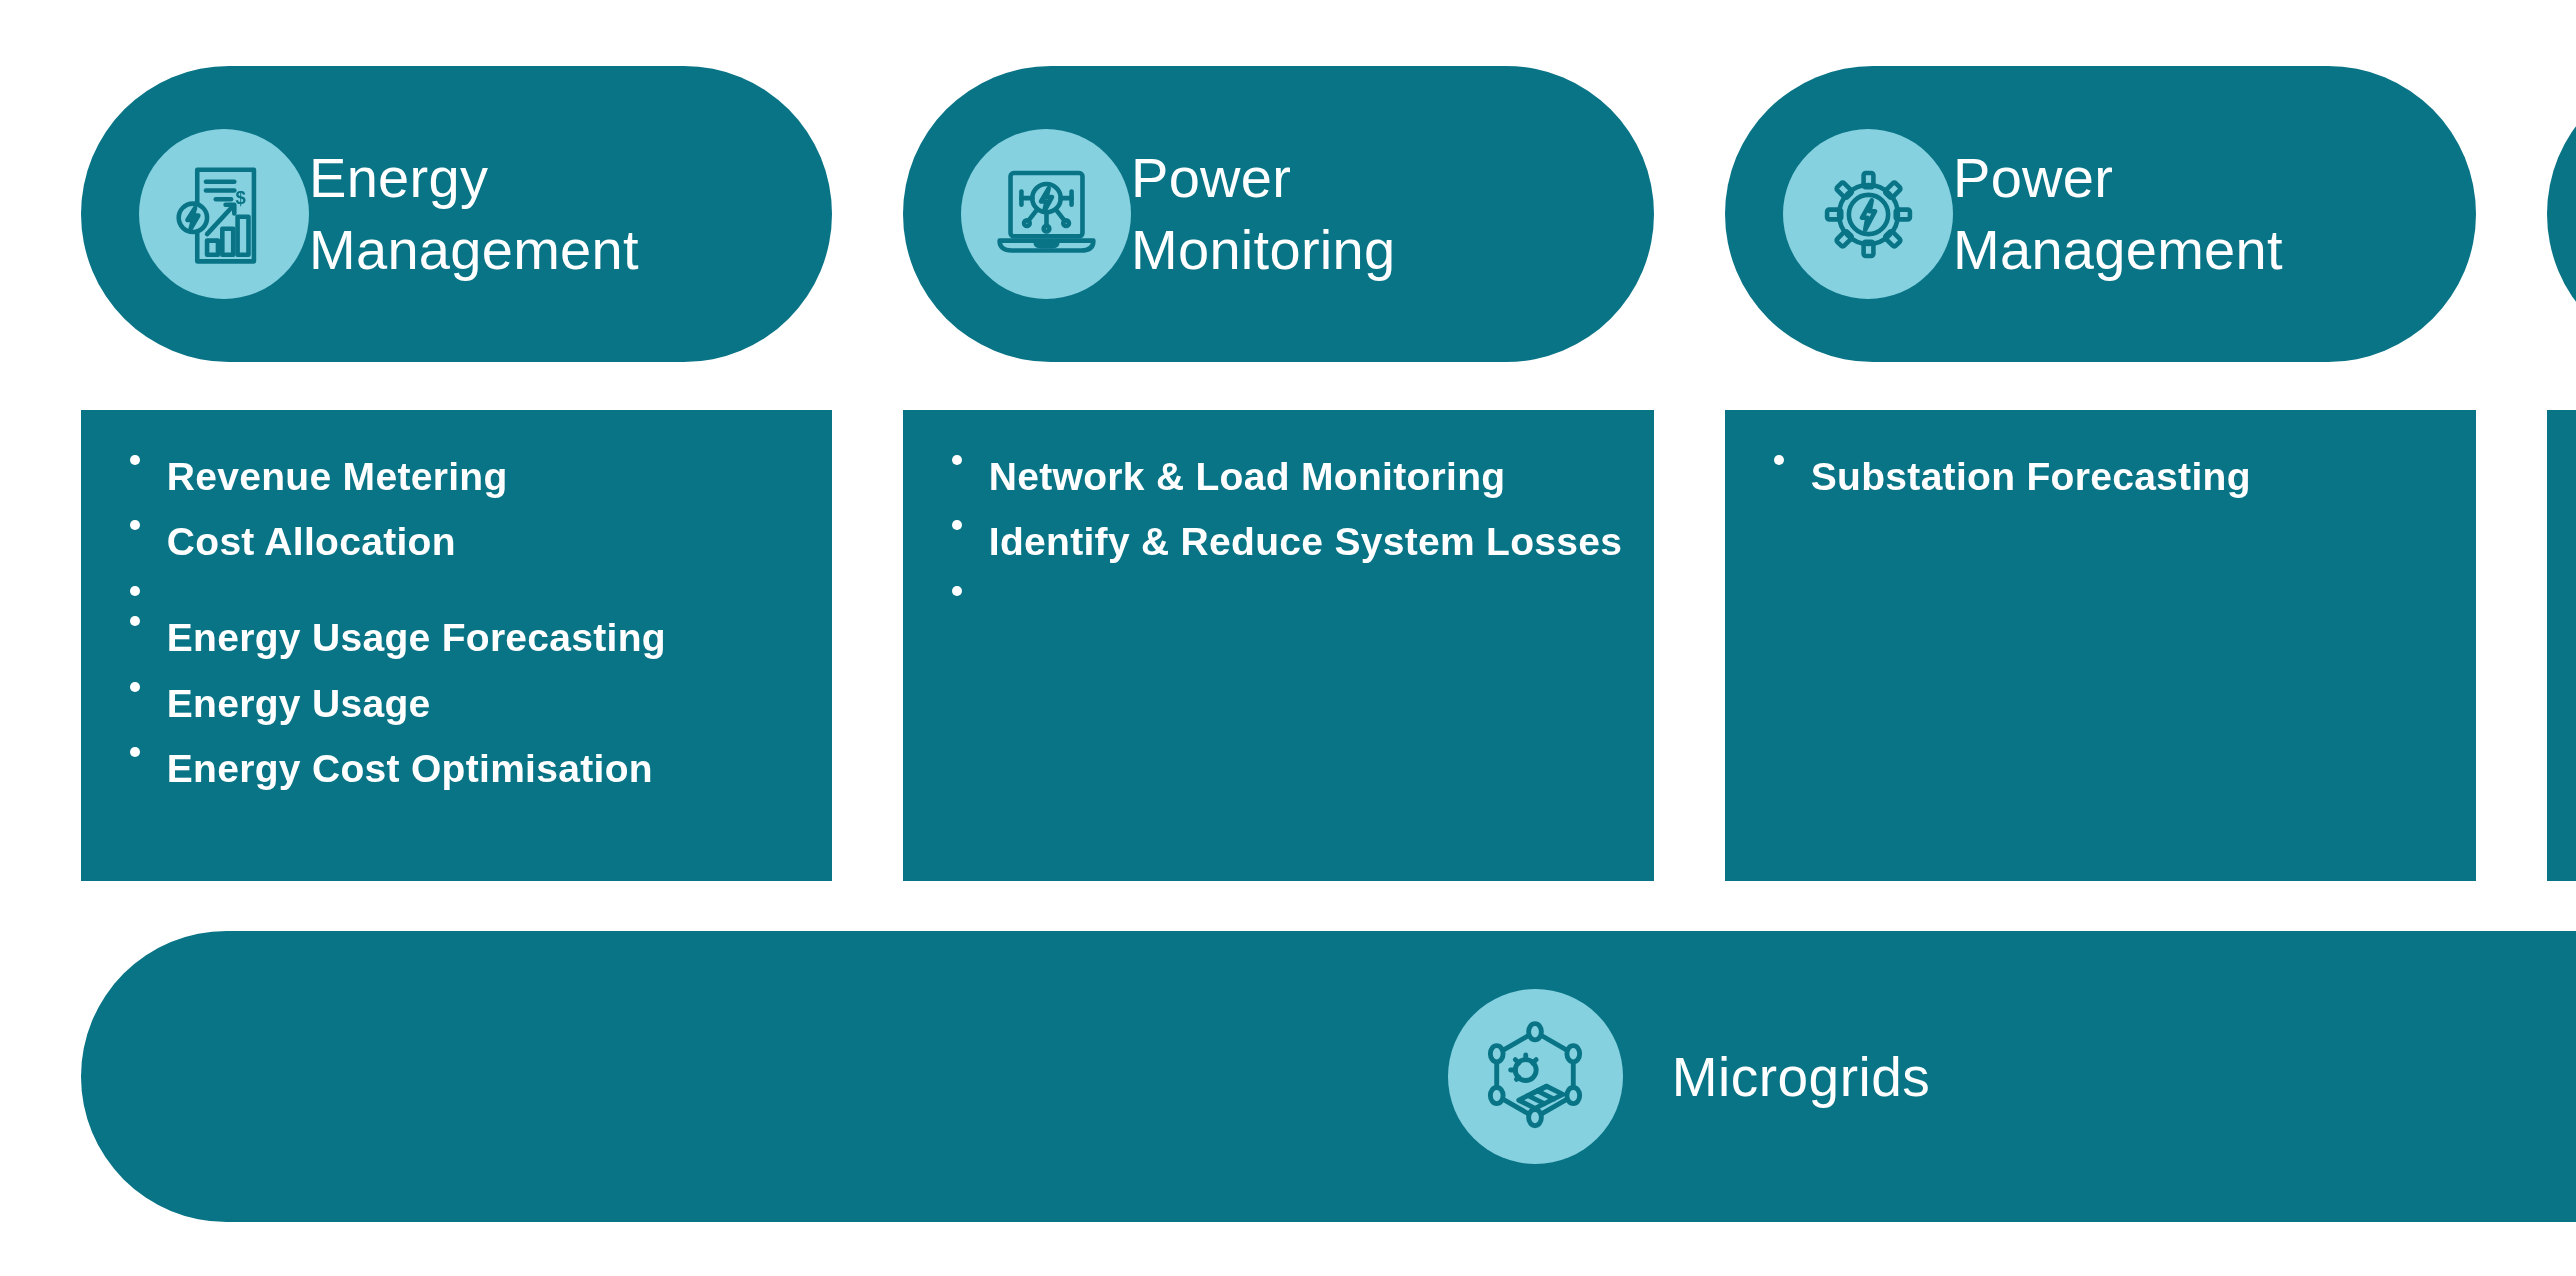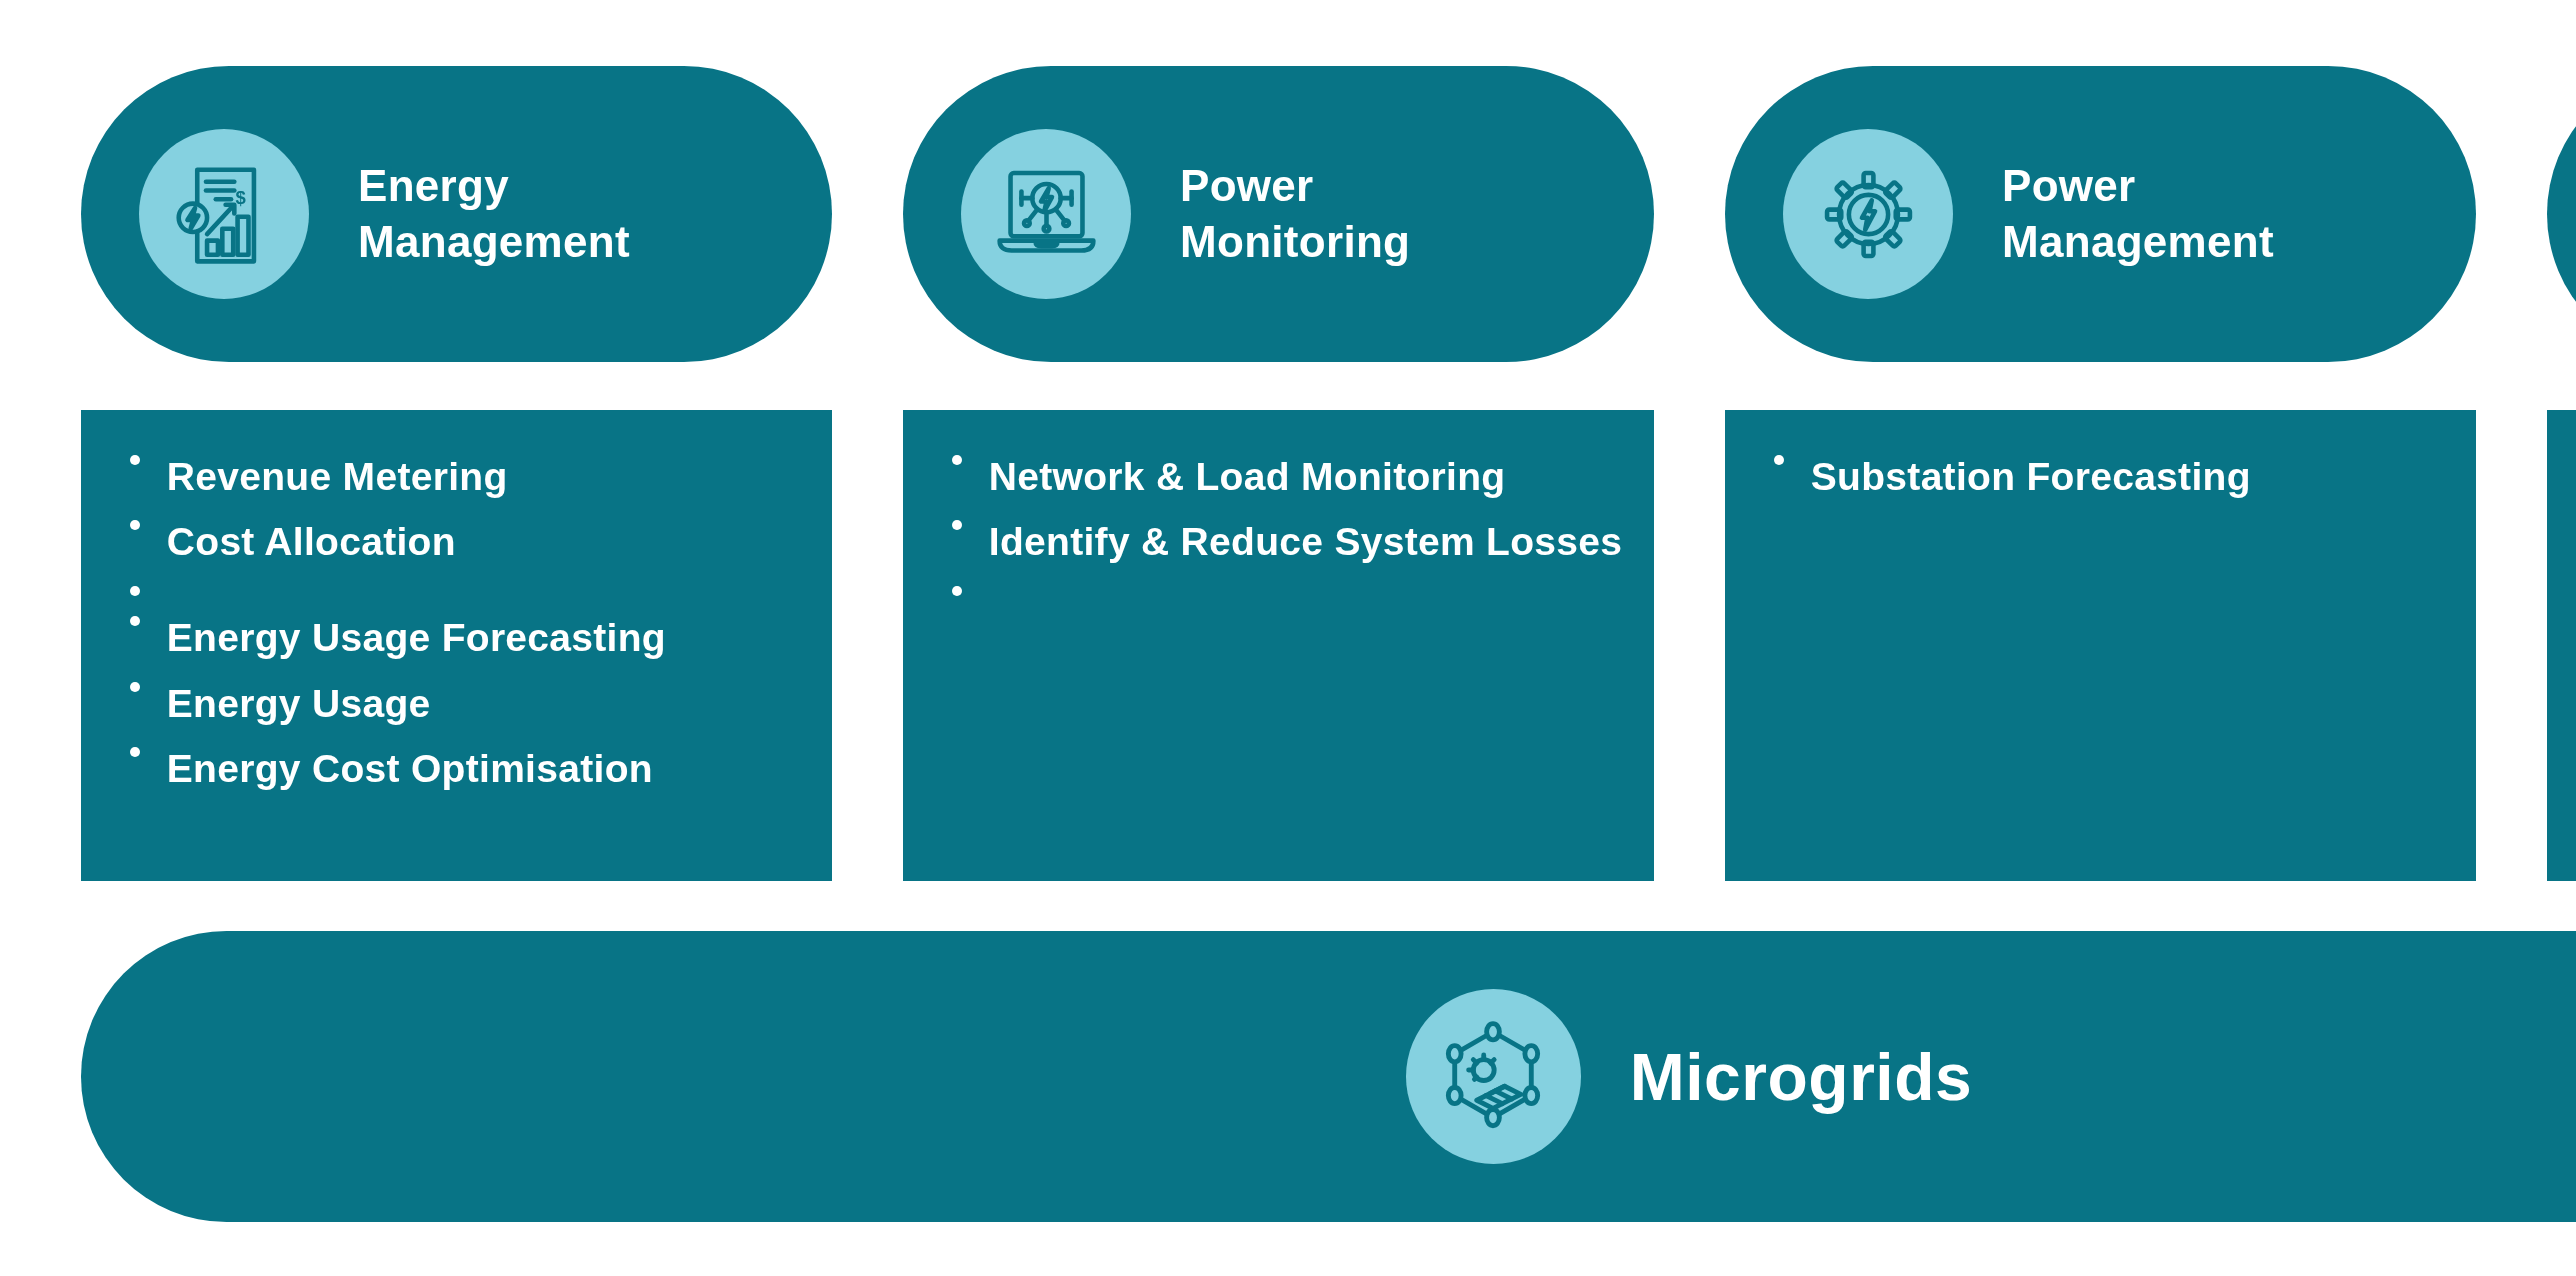--- a/index.html
+++ b/index.html
@@ -5,35 +5,35 @@
   html,body{margin:0;padding:0;background:#ffffff;}
   body{width:3435px;height:1276px;font-family:"Liberation Sans",sans-serif;}
   .canvas{position:relative;width:3435px;height:1276px;background:#ffffff;overflow:hidden;}
   .grid{position:absolute;left:81px;top:66px;width:3216px;
         display:grid;grid-template-columns:repeat(4,751px);column-gap:71px;}
   .pill{height:296px;border-radius:148px;background:#087486;
         display:flex;align-items:center;}
   .icon-circle{width:170px;height:170px;border-radius:50%;background:#85d1e0;
         flex:none;margin-left:58px;display:flex;align-items:center;justify-content:center;}
   .icon-circle svg{width:109px;height:109px;display:block;}
-  .pill-title{margin-left:49px;color:#ffffff;font-weight:700;font-size:44px;
+  .pill-title{color:#ffffff;font-weight:400;font-size:56px;
         line-height:1.28;max-width:361px;letter-spacing:0.3px;}
   .box{margin-top:48px;height:471px;background:#087486;box-sizing:border-box;
         padding:45px 20.6px 0 49px;}
   .box ul{list-style:none;margin:0;padding:0;}
   .box li{display:flex;margin-bottom:20.6px;white-space:nowrap;}
   .dot{width:9.8px;height:9.8px;border-radius:50%;background:#ffffff;flex:none;margin-right:27px;}
   .item-label{color:#ffffff;font-weight:600;font-size:39px;line-height:1.15;letter-spacing:0.3px;}
   .footer-pill{position:absolute;left:81px;top:931px;width:3216px;height:291px;
         border-radius:146px;background:#087486;
         display:flex;align-items:center;justify-content:center;}
   .footer-circle{width:175px;height:175px;border-radius:50%;background:#85d1e0;
         flex:none;display:flex;align-items:center;justify-content:center;}
   .footer-circle svg{width:116px;height:116px;display:block;}
-  .footer-title{color:#ffffff;font-weight:700;font-size:66px;margin-left:49px;letter-spacing:0.5px;}
+  .footer-title{color:#ffffff;font-weight:400;font-size:55px;margin-left:49px;letter-spacing:0.5px;}
   .ic{stroke:#087486;fill:none;stroke-width:4.2;stroke-linecap:round;stroke-linejoin:round;}
   .ic-fill{fill:#087486;stroke:none;}
   .ic-lite{fill:#85d1e0;stroke:#087486;stroke-width:4.2;}
 </style>
 </head>
 <body>
 
 <div class="canvas">
 
   <div class="grid">

